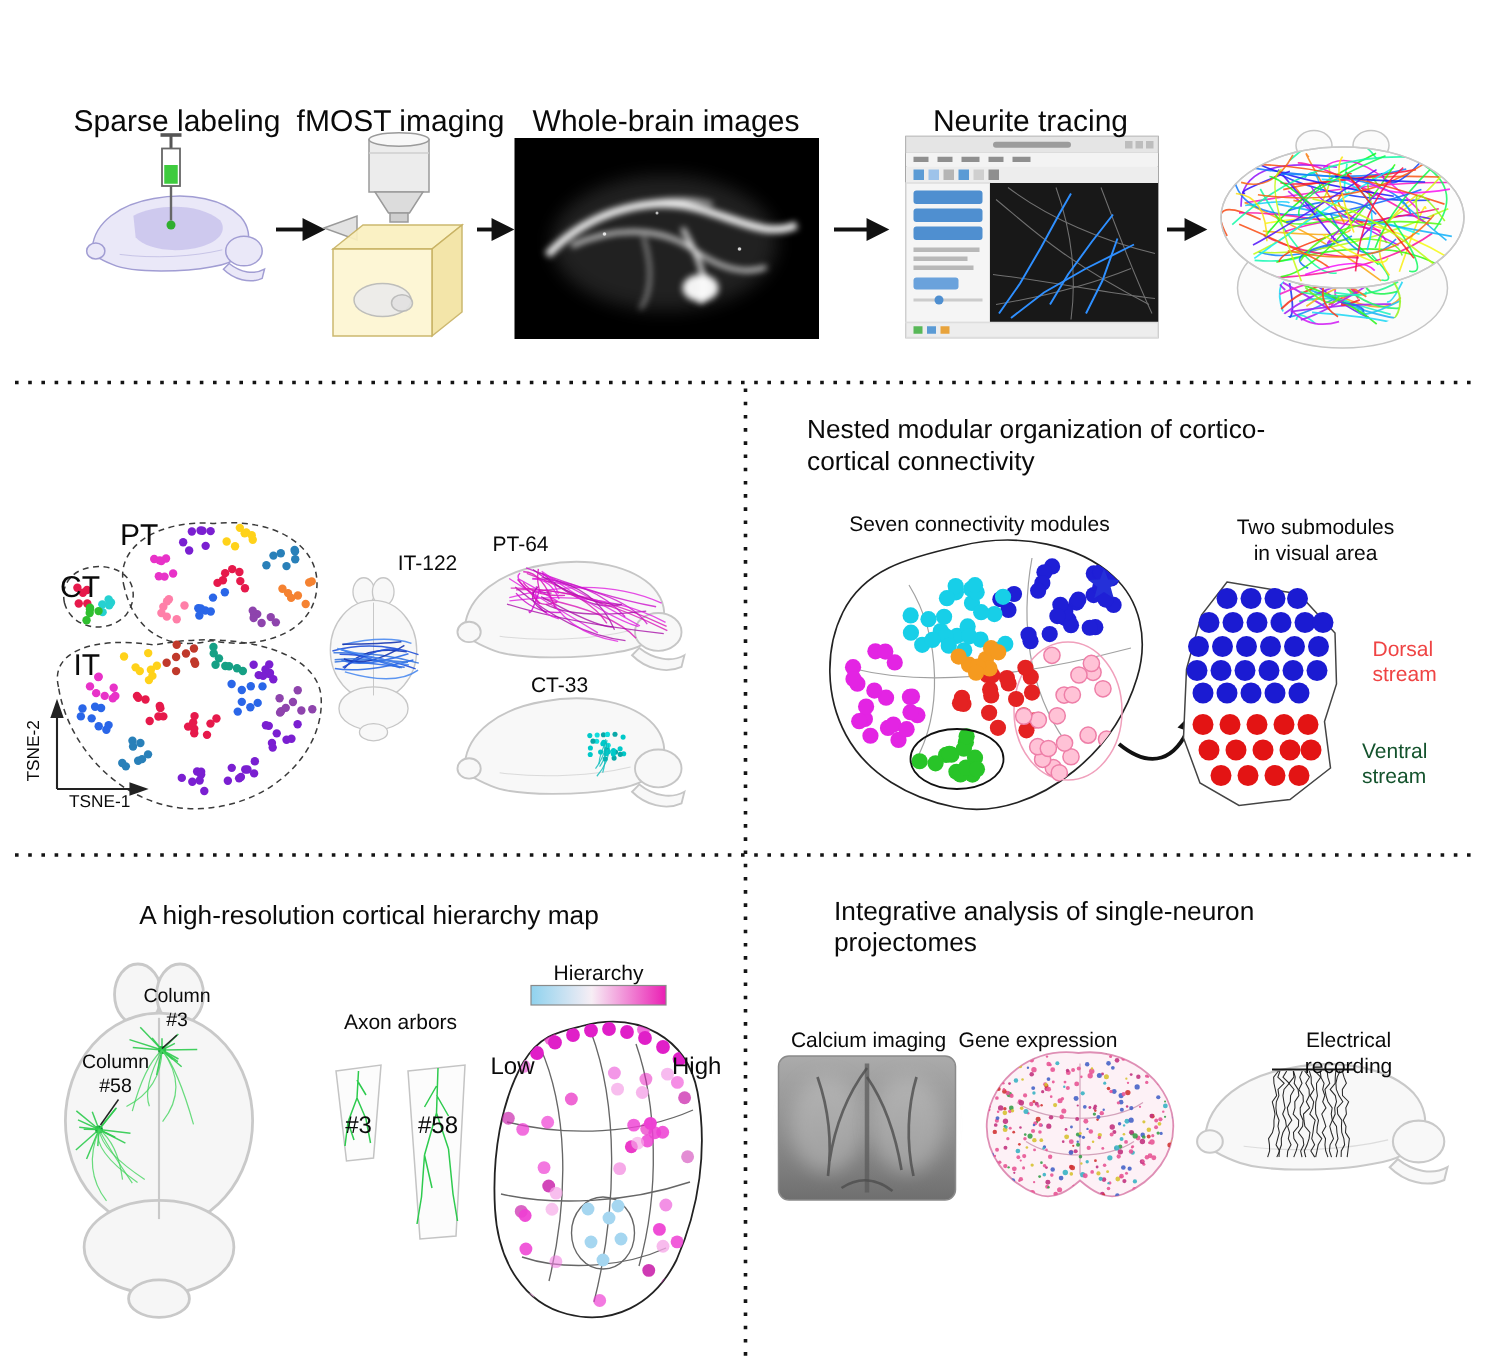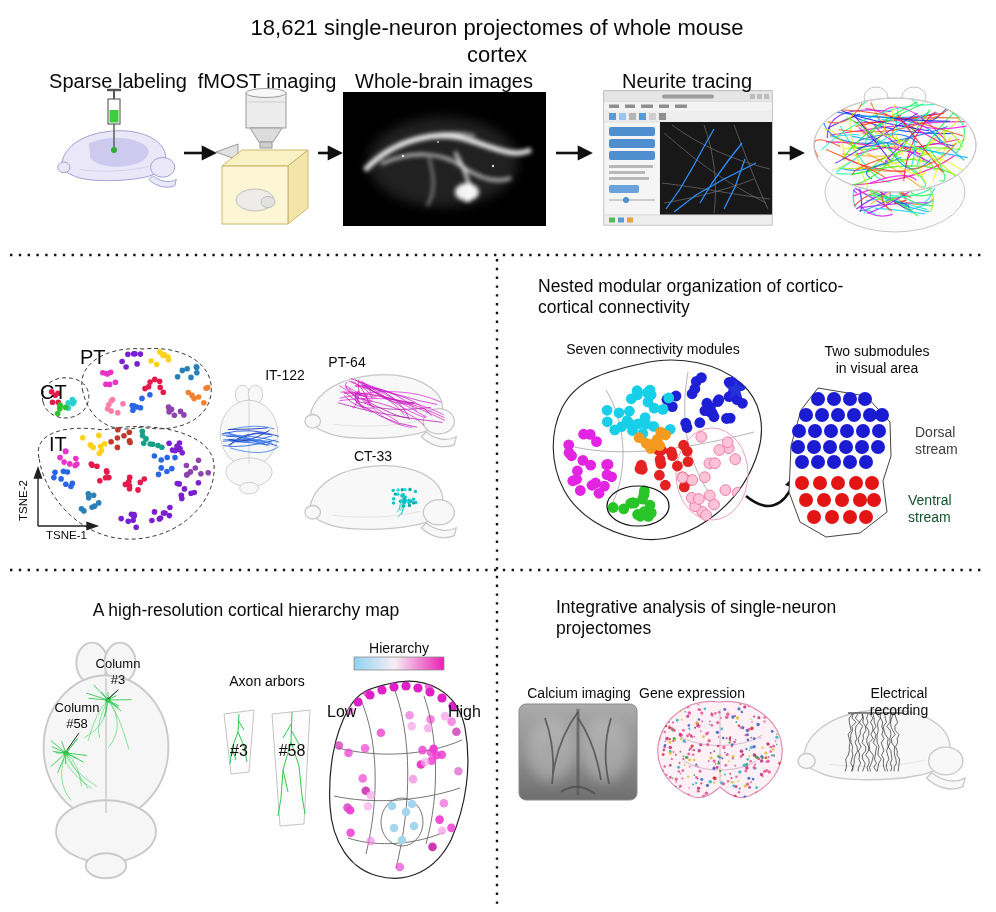--- a/index.html
+++ b/index.html
@@ -1395,42 +1395,41 @@
         <polyline points="872.9,714.0 874.1,718.1 874.2,722.2 876.0,726.3 873.4,730.4 875.8,734.5 875.1,738.6 873.2,742.7 876.8,746.8 875.8,750.9 875.3,755.0 874.5,759.1 876.4,763.2 873.9,767.3 876.5,771.4" fill="none" stroke="#161616" stroke-width="0.7" opacity="0.92"></polyline>
         <polyline points="876.4,714.0 880.5,718.1 877.7,722.2 877.7,726.3 878.3,730.4 877.2,734.5 877.0,738.6 877.2,742.7 879.0,746.8 878.2,750.9 877.9,755.0 881.2,759.1 878.8,763.2 878.0,767.3 877.1,771.4" fill="none" stroke="#161616" stroke-width="0.7" opacity="0.92"></polyline>
         <polyline points="880.2,714.0 880.6,718.1 882.7,722.2 881.8,726.3 883.2,730.4 881.8,734.5 884.0,738.6 881.2,742.7 882.6,746.8 883.9,750.9 881.5,755.0 883.7,759.1 883.3,763.2 883.8,767.3 885.3,771.4" fill="none" stroke="#161616" stroke-width="0.7" opacity="0.92"></polyline>
         <polyline points="884.8,714.0 885.2,718.1 886.5,722.2 883.3,726.3 884.0,730.4 885.3,734.5 888.1,738.6 887.5,742.7 888.2,746.8 886.5,750.9 887.6,755.0 889.0,759.1 886.7,763.2 886.3,767.3 887.7,771.4" fill="none" stroke="#161616" stroke-width="0.7" opacity="0.92"></polyline>
         <polyline points="890.5,714.0 890.2,718.1 890.1,722.2 886.8,726.3 890.2,730.4 891.0,734.5 889.8,738.6 890.1,742.7 888.3,746.8 891.0,750.9 891.3,755.0 892.0,759.1 890.4,763.2 891.7,767.3 890.8,771.4" fill="none" stroke="#161616" stroke-width="0.7" opacity="0.92"></polyline>
         <polyline points="893.3,714.0 891.5,718.1 890.6,722.2 890.9,726.3 892.6,730.4 895.2,734.5 891.5,738.6 891.8,742.7 894.5,746.8 894.3,750.9 894.5,755.0 895.9,759.1 896.4,763.2 894.2,767.3 894.1,771.4" fill="none" stroke="#161616" stroke-width="0.7" opacity="0.92"></polyline>
         <polyline points="894.9,714.0 896.0,718.1 897.6,722.2 894.9,726.3 895.0,730.4 899.1,734.5 897.2,738.6 897.6,742.7 895.5,746.8 897.3,750.9 897.0,755.0 899.6,759.1 899.1,763.2 898.6,767.3 898.1,771.4" fill="none" stroke="#161616" stroke-width="0.7" opacity="0.92"></polyline>
       </g>
 </svg>
 
-<div class="lbl c t-main" style="left:497px;top:15px;">18,621 single-neuron projectomes of whole mouse cortex</div>
 
 <div class="lbl c t-wf" style="left:118px;top:69px;">Sparse labeling</div>
 <div class="lbl c t-wf" style="left:267px;top:69px;">fMOST imaging</div>
 <div class="lbl c t-wf" style="left:444px;top:69px;">Whole-brain images</div>
 <div class="lbl c t-wf" style="left:687px;top:69px;">Neurite tracing</div>
 
 <div class="lbl t-wf" style="left:80px;top:345px;">PT</div>
 <div class="lbl t-wf" style="left:40px;top:380px;">CT</div>
 <div class="lbl t-wf" style="left:49px;top:432px;">IT</div>
 <div class="lbl t-axis" style="left:16px;top:521px;transform-origin:0 0;transform:rotate(-90deg);">TSNE-2</div>
 <div class="lbl t-axis" style="left:46px;top:528px;">TSNE-1</div>
 <div class="lbl c t-cap" style="left:241px;top:367px;margin-left:44px;">IT-122</div>
 <div class="lbl c t-cap" style="left:347px;top:354px;">PT-64</div>
 <div class="lbl c t-cap" style="left:373px;top:448px;">CT-33</div>
 
 <div class="lbl t-panel" style="left:538px;top:276px;">Nested modular organization of cortico-
 cortical connectivity</div>
 <div class="lbl c t-cap" style="left:653px;top:341px;">Seven connectivity modules</div>
 <div class="lbl c t-cap" style="left:877px;top:343px;text-align:center;">Two submodules
 in visual area</div>
-<div class="lbl t-cap" style="left: 915px; top: 424px; color: #404040;">Dorsal
+<div class="lbl t-cap" style="left: 915px; top: 424px; color: #ef4444;">Dorsal
 stream</div>
 <div class="lbl t-cap" style="left: 908px; top: 492px; color: #14532d;">Ventral
 stream</div>
 
 <div class="lbl c t-panel" style="left:246px;top:600px;">A high-resolution cortical hierarchy map</div>
 <div class="lbl c t-sm" style="left:118px;top:656px;">Column
 #3</div>
 <div class="lbl c t-sm" style="left:77px;top:700px;">Column
 #58</div>
 <div class="lbl c t-cap" style="left:267px;top:673px;">Axon arbors</div>

